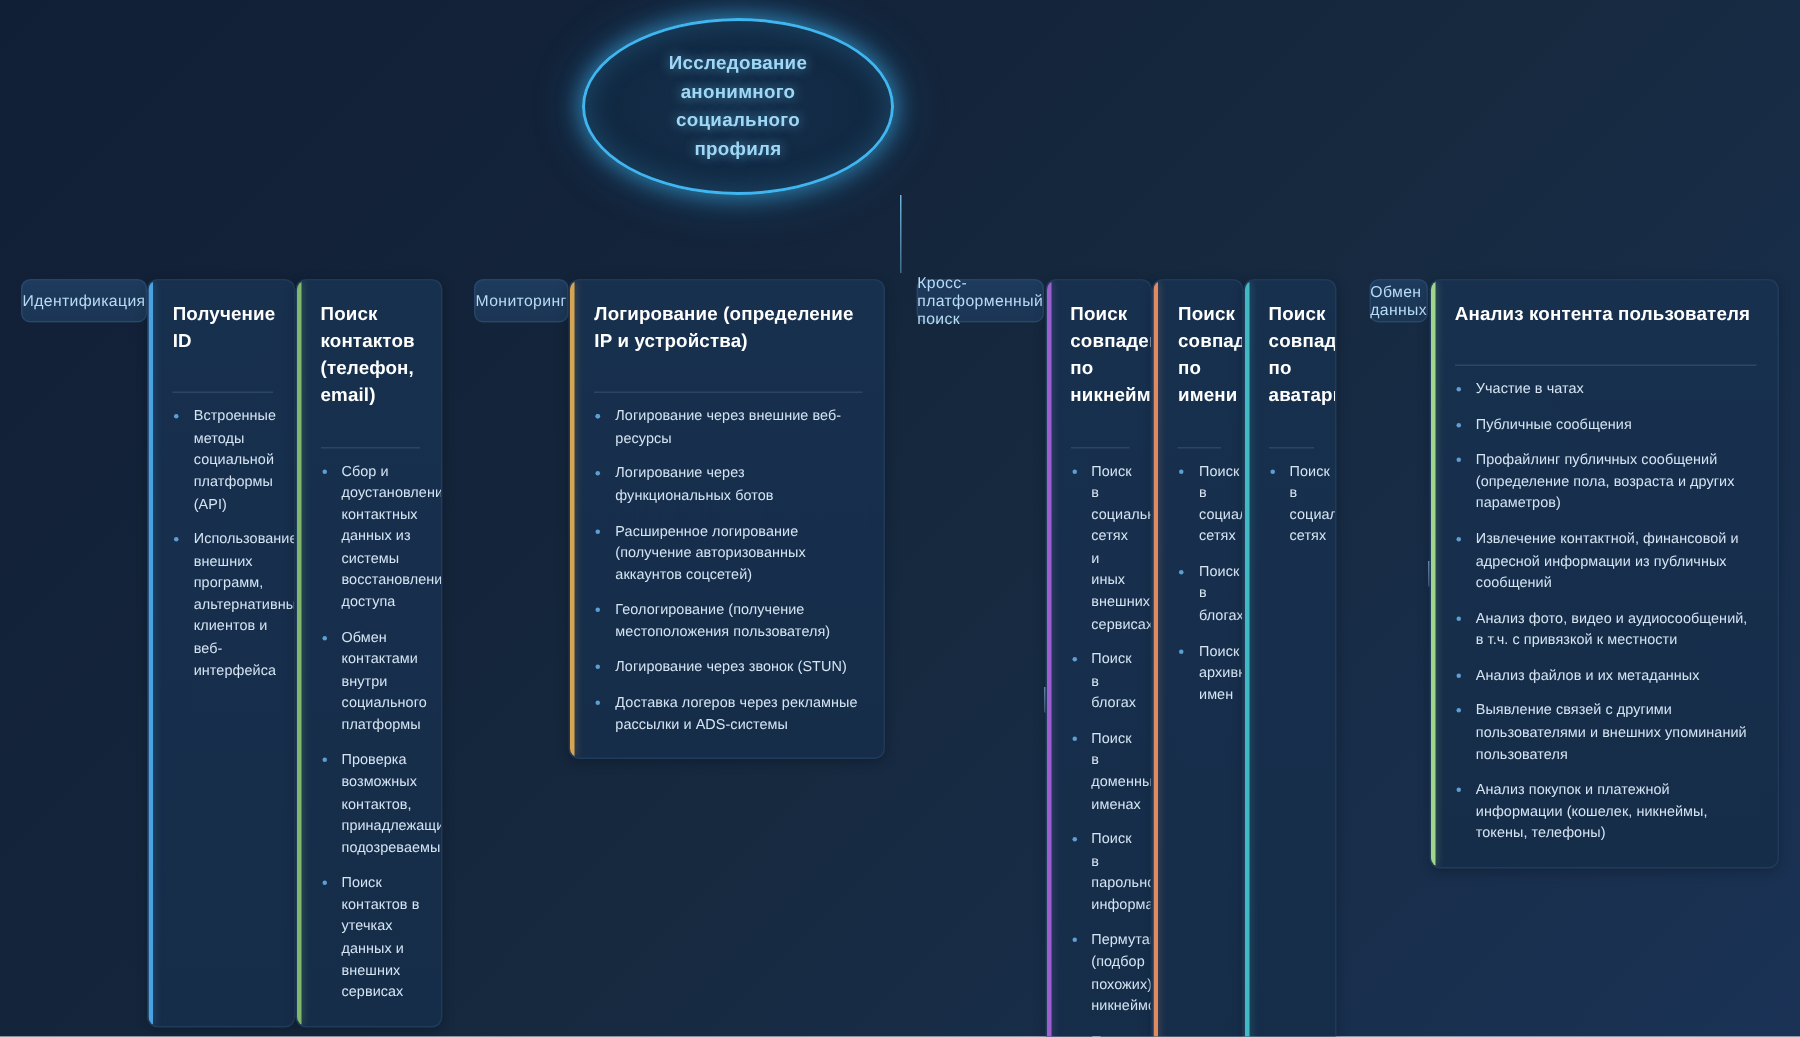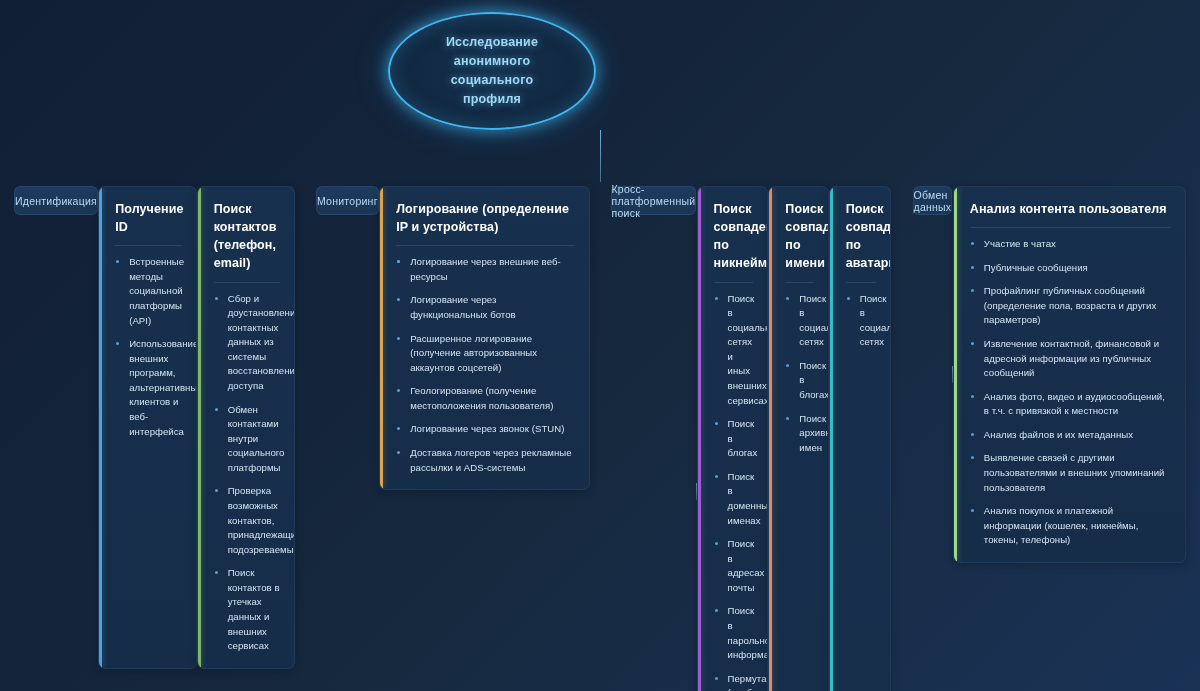--- a/index.html
+++ b/index.html
@@ -88,21 +88,21 @@
     left: 0; top: 0; bottom: 0;
     width: 3px;
     border-radius: 7px 0 0 7px;
   }
   .card-title {
     color: #ffffff;
     font-size: 12.5px;
     font-weight: bold;
     line-height: 1.45;
     letter-spacing: .1px;
-    padding-bottom: 9px;
+    padding-bottom: 25px;
     margin-bottom: 2px;
     border-bottom: 1px solid rgba(150,190,225,0.16);
   }
   .bullets { list-style: none; margin-top: 9px; }
   .bullets li {
     position: relative;
     padding-left: 14px;
     margin-bottom: 9px;
     color: #d5e4f2;
     font-size: 9.6px;
@@ -175,21 +175,20 @@
     <div class="column">
       <div class="col-header">Кросс-платформенный поиск</div>
       <div class="connector"></div>
       <div class="card">
         <div class="accent" style="background: rgb(155, 95, 208); box-shadow: rgba(155, 95, 208, 0.4) 0px 0px 6px;"></div>
         <div class="card-title">Поиск совпадений по никнейму</div>
         <ul class="bullets">
           <li><span class="dot"></span><span>Поиск в социальных сетях и иных внешних сервисах</span></li>
           <li><span class="dot"></span><span>Поиск в блогах</span></li>
           <li><span class="dot"></span><span>Поиск в доменных именах</span></li>
-          <li><span class="dot"></span><span>Поиск в адресах почты</span></li>
           <li><span class="dot"></span><span>Поиск в парольной информации</span></li>
           <li><span class="dot"></span><span>Пермутация (подбор похожих) никнеймов</span></li>
           <li><span class="dot"></span><span>Поиск архивных никнеймов</span></li>
         </ul>
       </div>
       <div class="connector"></div>
       <div class="card">
         <div class="accent" style="background: rgb(224, 138, 98); box-shadow: rgba(224, 138, 98, 0.4) 0px 0px 6px;"></div>
         <div class="card-title">Поиск совпадений по имени</div>
         <ul class="bullets">

